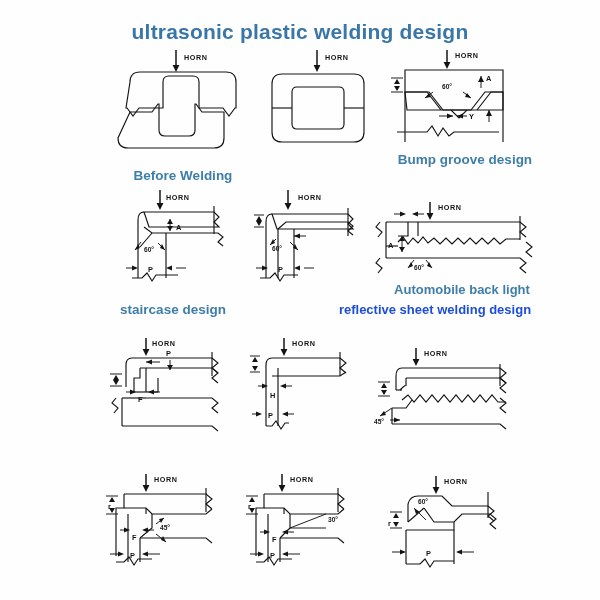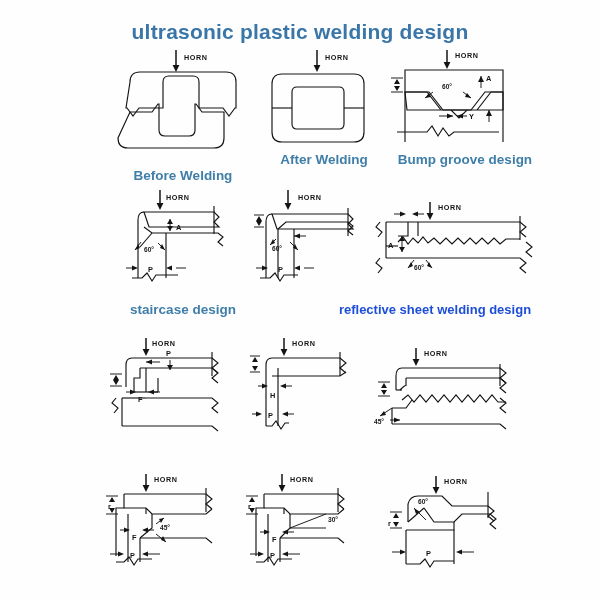--- a/index.html
+++ b/index.html
@@ -61,21 +61,20 @@
   <div class="cell" style="left:262px;top:40px;">
     <svg width="125" height="100" viewBox="0 0 125 100">
       <path class="ln2" d="M55 2 L55 20"></path>
       <path class="fillb" d="M55 24 l-3.4 -7 h6.8 z"></path>
       <text class="lbl horn" x="63" y="12">HORN</text>
       <path class="ln" d="M10 36 q0 -10 10 -10 h72 q10 0 10 10 v48 q0 10 -10 10 h-72 q-10 0 -10 -10 z"></path>
       <path class="ln" d="M30 44 q0 -5 5 -5 h42 q5 0 5 5 v32 q0 5 -5 5 h-42 q-5 0 -5 -5 z"></path>
       <path class="ln" d="M10 60 h20"></path>
       <path class="ln" d="M82 60 h20"></path>
     </svg>
-    <div class="caption" style="left: -13px; top: 104px; width: 150px; color: rgb(63, 126, 168);">After Welding</div>
   </div>
 
   <div class="cell" style="left:385px;top:40px;">
     <svg width="160" height="100" viewBox="0 0 160 100">
       <path class="ln2" d="M62 2 L62 17"></path>
       <path class="fillb" d="M62 21 l-3.4 -7 h6.8 z"></path>
       <text class="lbl horn" x="70" y="10">HORN</text>
 
       <path class="ln" d="M20 22 h98 v22 h-18 l-14 18 h-28 l-14 -18 h-24 z"></path>
 
@@ -139,21 +138,21 @@
       <path class="fillb" d="M27 64 l5 -2 l-2 -4 z"></path>
       <path class="thin" d="M50 57 l7 7"></path>
       <path class="fillb" d="M57 64 l-5 -2 l2 -4 z"></path>
 
       <path class="thin" d="M18 82 h10"></path>
       <path class="fillb" d="M30 82 l-6 -2.5 v5 z"></path>
       <path class="thin" d="M68 82 h10"></path>
       <path class="fillb" d="M58 82 l6 -2.5 v5 z"></path>
       <text class="lbl dim" x="40" y="86">P</text>
     </svg>
-    <div class="caption" style="left: 10px; top: 116px; width: 130px; color: rgb(63, 126, 168);">staircase design</div>
+    <div class="caption" style="left: 0px; top: 116px; width: 130px; color: rgb(63, 126, 168);">staircase design</div>
   </div>
 
   <div class="cell" style="left:248px;top:178px;">
     <svg width="125" height="105" viewBox="0 0 125 105">
       <path class="ln2" d="M40 4 L40 20"></path>
       <path class="fillb" d="M40 24 l-3.4 -7 h6.8 z"></path>
       <text class="lbl horn" x="50" y="14">HORN</text>
       <path class="ln" d="M24 28 h76 l5 5 l-5 5 l5 5 h-76 z"></path>
       <path class="ln" d="M100 22 v28"></path>
       <path class="ln" d="M24 28 q-6 0 -6 8 v56"></path>
@@ -214,20 +213,21 @@
       <path class="fillb" d="M30 38 l-3 5 h6 z"></path>
       <path class="fillb" d="M30 54 l-3 -5 h6 z"></path>
       <text class="lbl dim" x="16" y="50">A</text>
 
       <text class="lbl ang" x="42" y="72">60°</text>
       <path class="thin" d="M42 62 l-6 8"></path>
       <path class="fillb" d="M36 70 l5 -2 l-2 -4 z"></path>
       <path class="thin" d="M54 62 l6 8"></path>
       <path class="fillb" d="M60 70 l-5 -2 l2 -4 z"></path>
     </svg>
+    <div class="caption sm" style="left: -35px; top: 84px; width: 250px; color: rgb(63, 126, 168);">Automobile back light</div>
     <div class="caption sm" style="left: -62px; top: 104px; width: 250px; color: #1d4ed8;">reflective sheet welding design</div>
   </div>
 
   <div class="cell" style="left:100px;top:326px;">
     <svg width="135" height="105" viewBox="0 0 135 105">
       <path class="ln2" d="M46 4 L46 18"></path>
       <path class="fillb" d="M46 22 l-3.4 -7 h6.8 z"></path>
       <text class="lbl horn" x="52" y="12">HORN</text>
 
       <path class="ln" d="M32 24 h80 l6 5 l-6 5 l6 5"></path>

